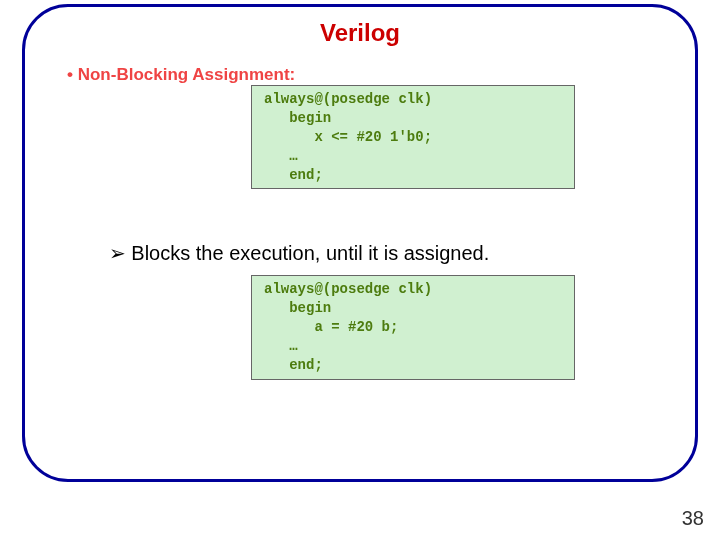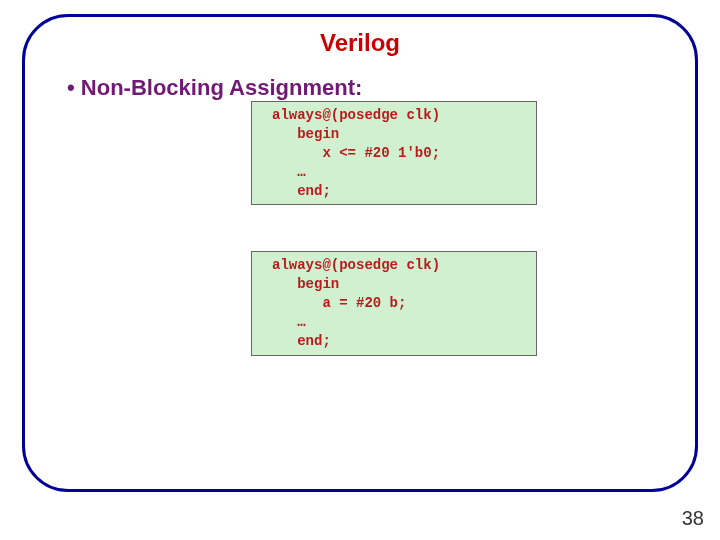--- a/index.html
+++ b/index.html
@@ -8,69 +8,69 @@
     width: 720px;
     height: 540px;
     background: #fff;
     font-family: Arial, Helvetica, sans-serif;
     position: relative;
     overflow: hidden;
   }
   .frame {
     position: absolute;
     left: 22px;
-    top: 14px;
+    top: 4px;
     width: 676px;
     height: 478px;
     border: 3px solid #000099;
     border-radius: 46px;
     padding: 12px 0 0 0;
   }
   .title {
     text-align: center;
     color: #CC0000;
     font-weight: bold;
     font-size: 24px;
     margin-bottom: 18px;
   }
   .section {
     margin-bottom: 8px;
   }
   .bullet1 {
-    color: #701a75;
+    color: #ef4444;
     font-weight: bold;
-    font-size: 22px;
+    font-size: 17px;
     padding-left: 42px;
   }
   .bullet1::before {
     content: "• ";
     font-weight: bold;
   }
   .bullet2 {
     font-size: 20px;
     padding-left: 84px;
     margin-top: 6px;
     margin-bottom: 10px;
     color: #000;
   }
   .bullet2::before {
     content: "➢ ";
   }
   .codebox {
     margin-left: 226px;
-    width: 286px;
+    width: 324px;
     background: #D0F0D0;
     border: 1px solid #666;
     font-family: "Courier New", monospace;
     font-size: 14px;
     font-weight: bold;
     line-height: 1.35;
-    padding: 4px 8px 4px 20px;
+    padding: 4px 8px 4px 12px;
     white-space: pre;
-    color: #b91c1c;
+    color: #4d7c0f;
   }
   .pagenum {
     position: absolute;
     right: 16px;
     bottom: 10px;
     font-size: 20px;
     color: #333;
   }
 </style>
 </head>
@@ -84,20 +84,21 @@
     <div class="codebox">always@(posedge clk)
    begin
       x &lt;= #20 1'b0;
    …
    end;</div>
   </div>
 
   <div style="height:38px"></div>
 
   <div class="section">
+    <div class="bullet2">Blocks the execution, until it is assigned.</div>
     <div class="codebox">always@(posedge clk)
    begin
       a = #20 b;
    …
    end;</div>
   </div>
 </div>
 
 <div class="pagenum">38</div>
 

